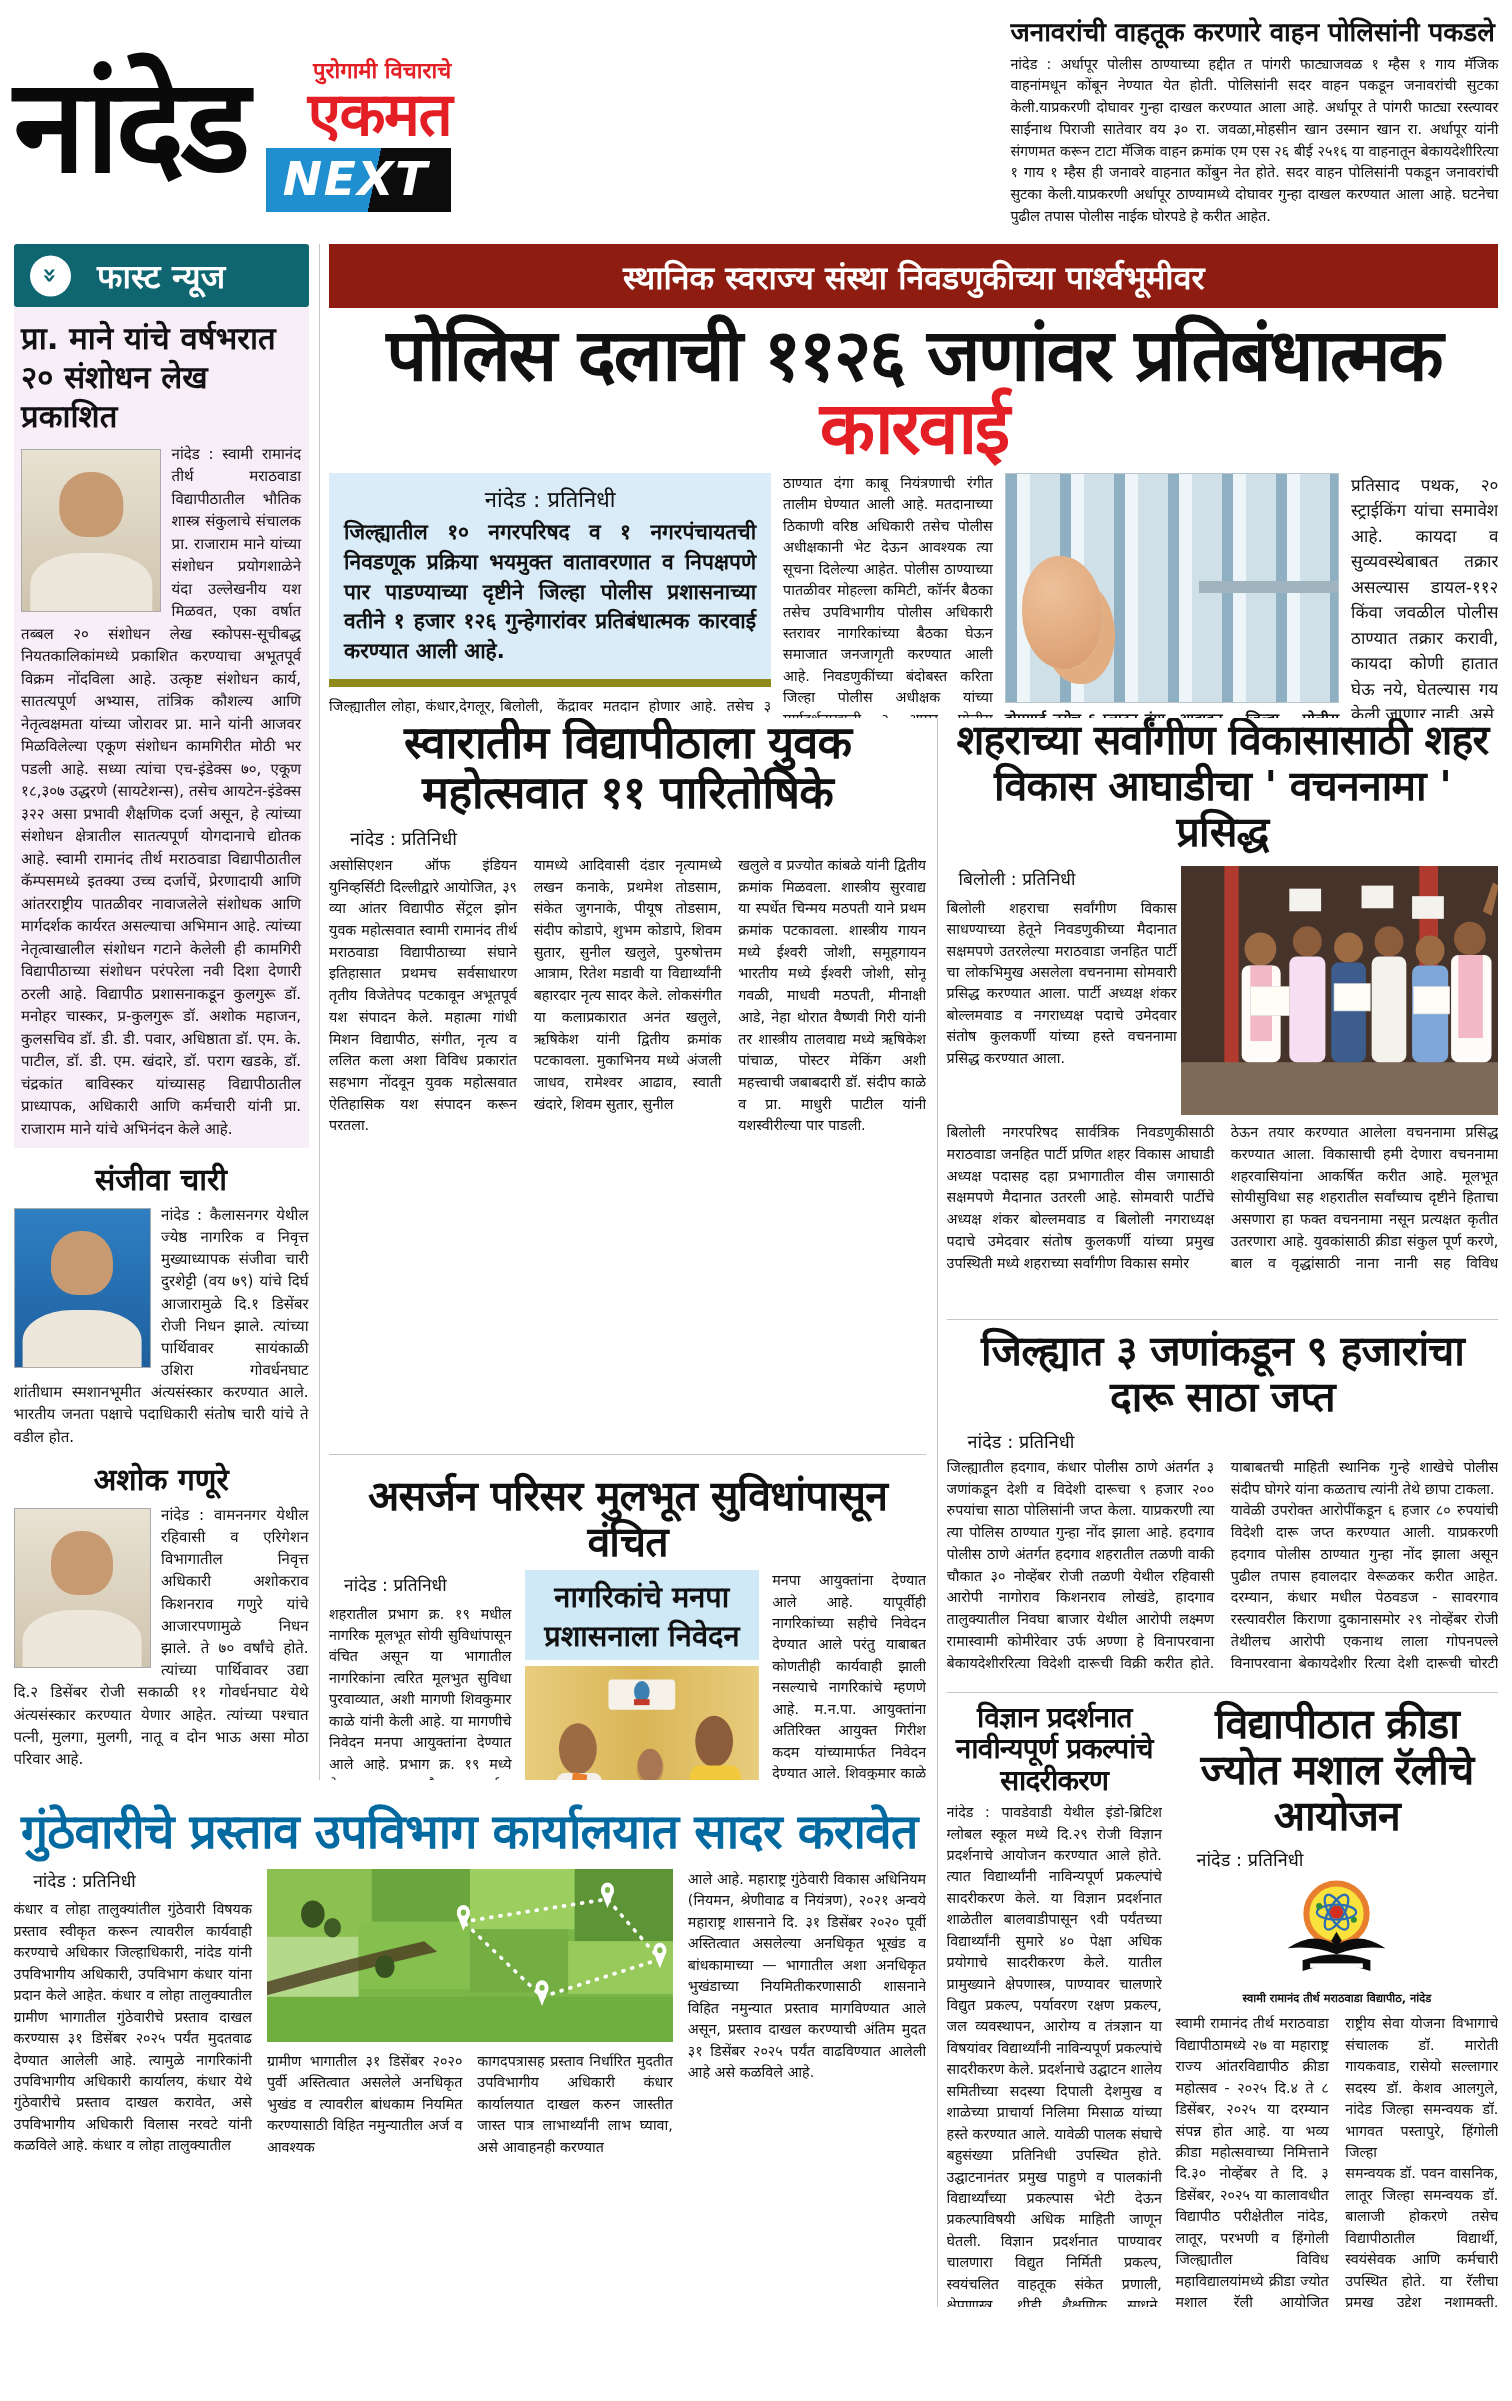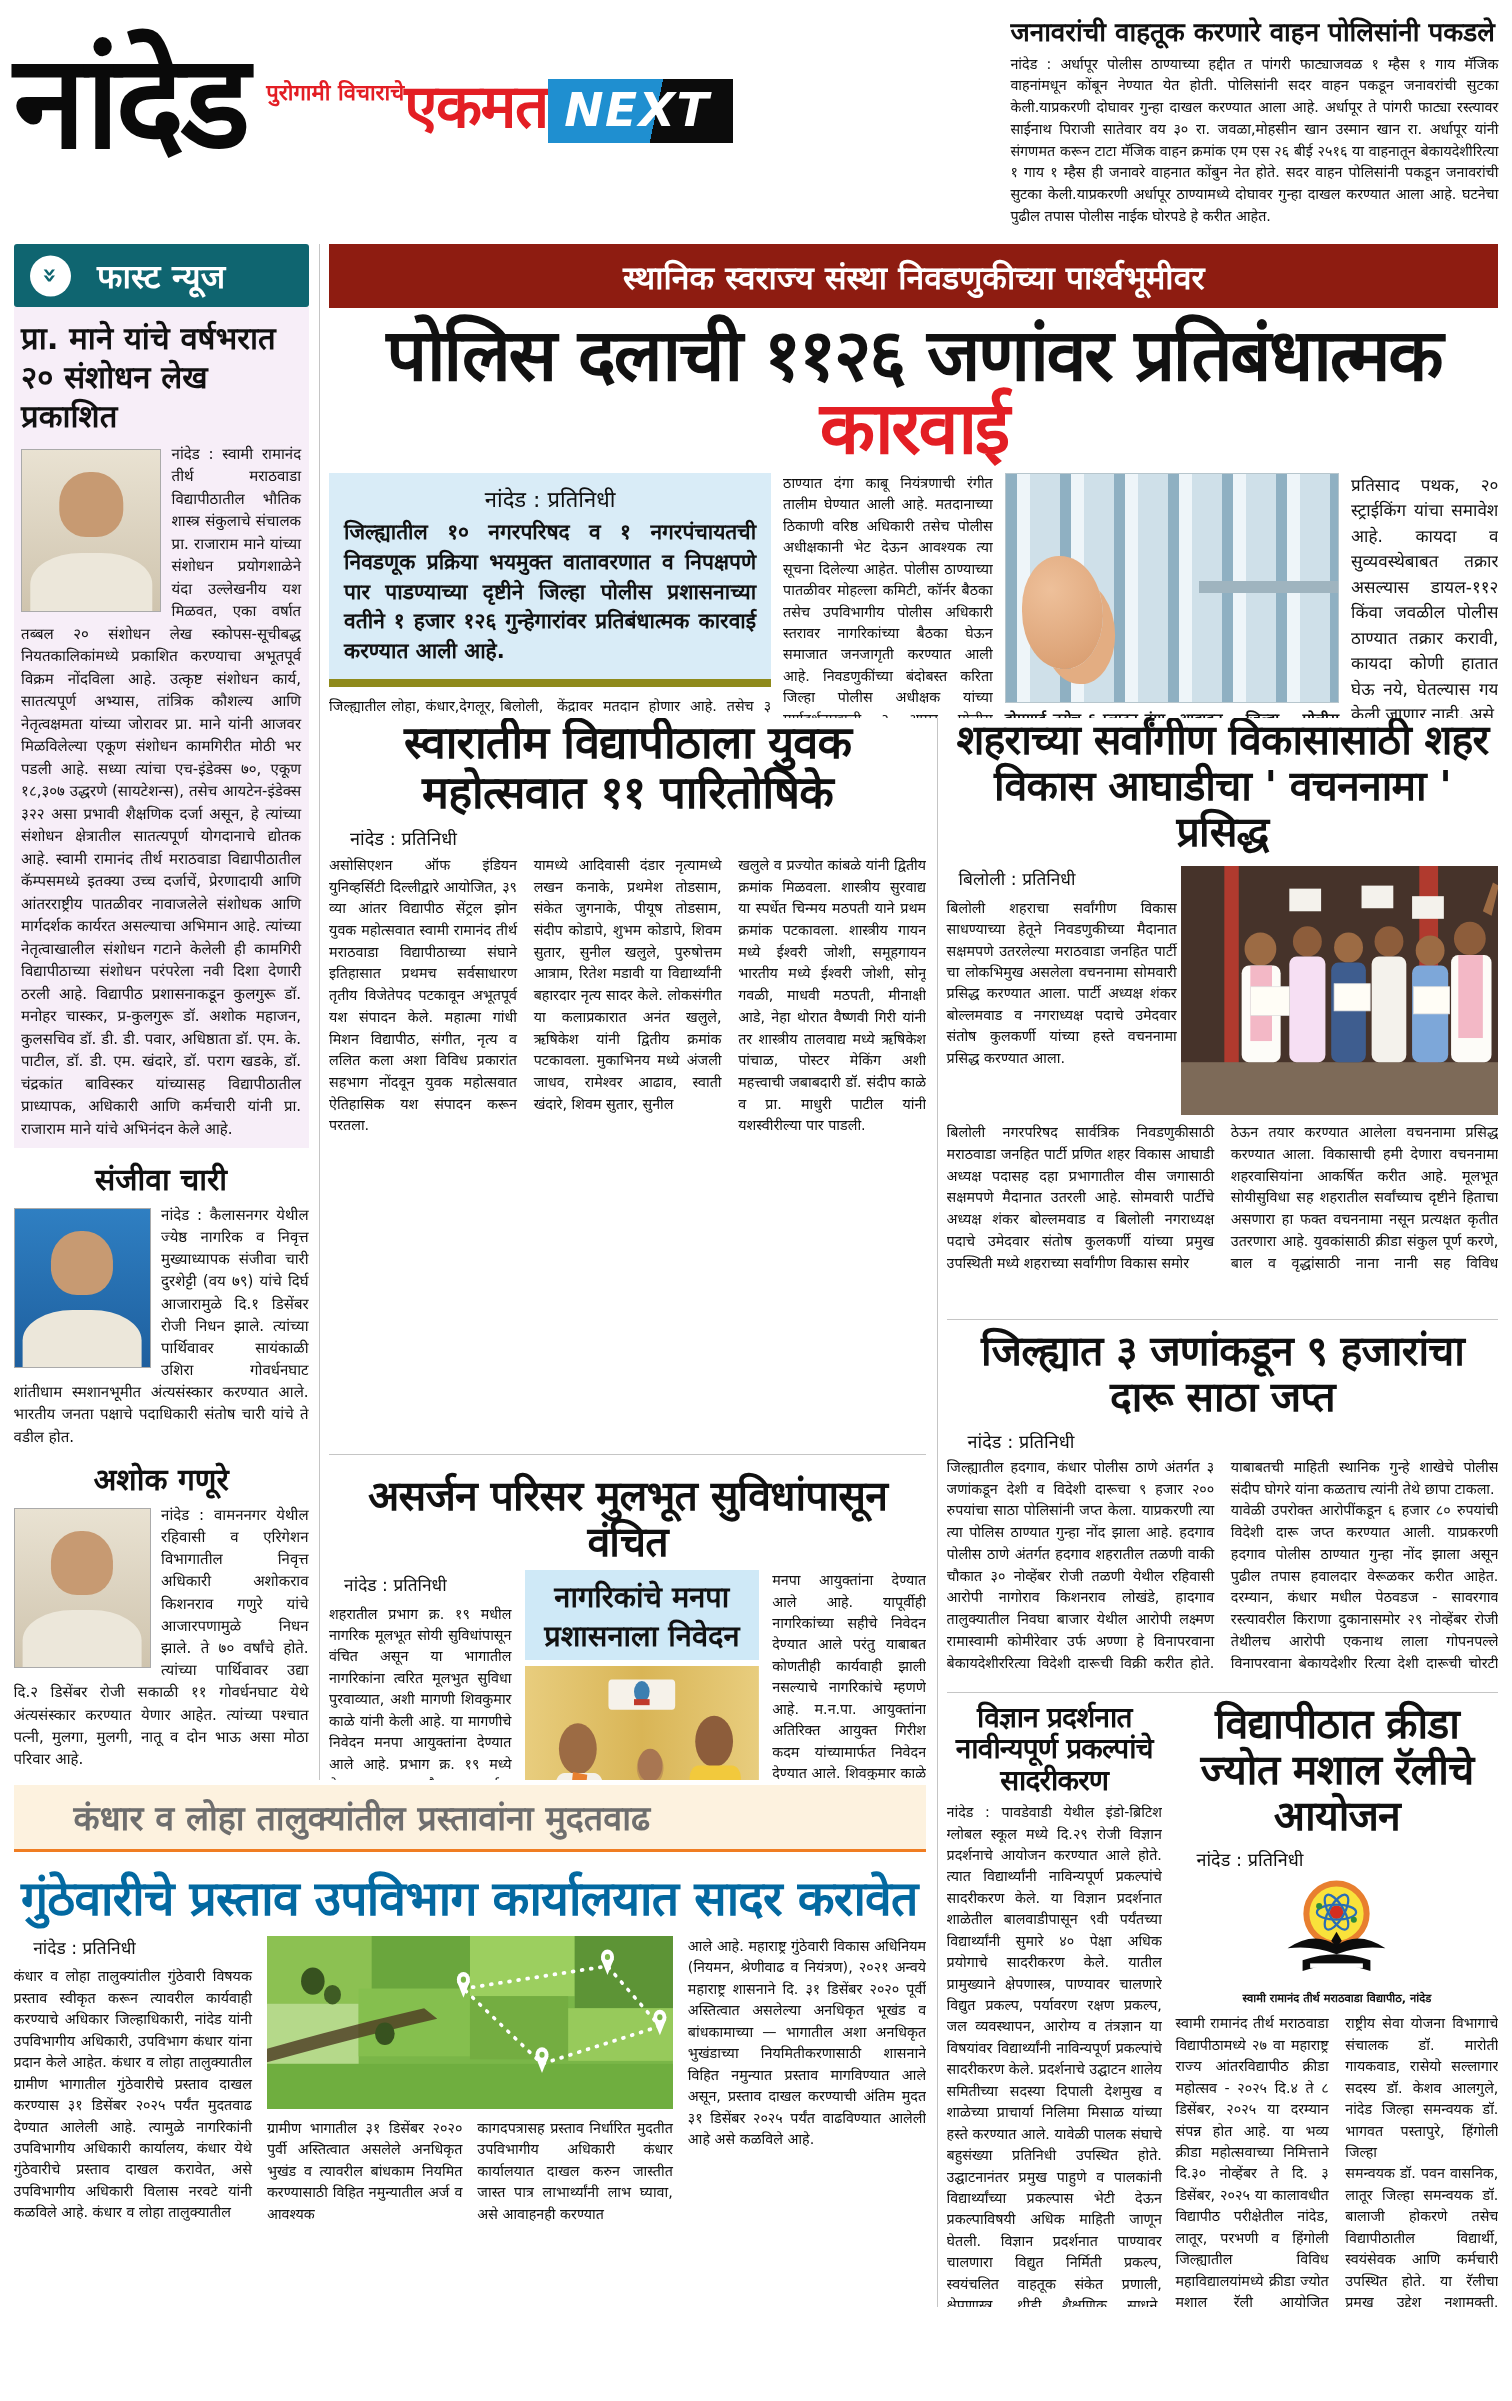--- a/index.html
+++ b/index.html
@@ -8,21 +8,21 @@
     width:1512px; height:2401px; background:#ffffff; margin:0 auto;
     font-family:"DejaVu Sans","Liberation Sans",sans-serif; color:#111;
     padding:10.5px 13.6px; overflow:hidden; position:relative;
   }
   p { text-align:justify; }
 
   
   .masthead { display:flex; align-items:flex-start; height:226px; }
   .mast-left { display:flex; align-items:center; gap:19.6px; padding-top:30px; }
   .mast-title { font-size:130px; font-weight:800; line-height:.95; letter-spacing:-3.8px; color:#0a0a0a; }
-  .brand { display:flex; flex-direction:row; align-items:flex-start; padding-top:13.6px; }
+  .brand { display:flex; flex-direction:column; align-items:flex-end; padding-top:13.6px; }
   .brand-tagline { color:#e31e24; font-weight:800; font-size:22px; }
   .brand-name { color:#e31e24; font-weight:800; font-size:60px; line-height:1.02; letter-spacing:-1.5px; }
   .next-logo { margin-top:3px; background:linear-gradient(102deg,#1f8fd0 58%,#0c0c0c 58%); color:#fff; font-weight:800; font-size:47px; font-style:italic; padding:3px 22.6px 6px 16.6px; letter-spacing:1.5px; }
   .top-brief { margin-left:auto; width:488px; padding-top:6px; }
   .top-brief h3 { font-size:26px; font-weight:800; line-height:1.2; margin-bottom:6px; }
   .top-brief p { font-size:14.3px; line-height:1.52; }
 
   
   .datebar { margin-top:4.5px; height:41px; background:#cdd9e2; border-top:3px solid #b9cdd6; display:flex; align-items:center; position:relative; }
   .datebar-accent { width:9px; height:53px; background:#e31e24; margin:-6px 16.6px 0 0; }
@@ -342,21 +342,20 @@
           </div>
           <div class="cols-2 torch-cols">
             <p>स्वामी रामानंद तीर्थ मराठवाडा विद्यापीठामध्ये २७ वा महाराष्ट्र राज्य आंतरविद्यापीठ क्रीडा महोत्सव - २०२५ दि.४ ते ८ डिसेंबर, २०२५ या दरम्यान संपन्न होत आहे. या भव्य क्रीडा महोत्सवाच्या निमित्ताने दि.३० नोव्हेंबर ते दि. ३ डिसेंबर, २०२५ या कालावधीत विद्यापीठ परीक्षेतील नांदेड, लातूर, परभणी व हिंगोली जिल्ह्यातील विविध महाविद्यालयांमध्ये क्रीडा ज्योत मशाल रॅली आयोजित करण्यात आली आहे. या रॅलीचे उदघाटन विद्यापीठाचे प्र-कुलगुरू डॉ. अशोक महाजन यांच्या हस्ते विद्यापीठ परिसरात करण्यात आले. त्यांनी क्रीडा ज्योत प्रज्वलित करताना विद्यार्थ्यांना क्रीडेद्वारे एकता, शिस्त आणि राष्ट्रीय बांधिलकी जोपासण्याचे आवाहन करत प्रबोधनपर मार्गदर्शन दिले. समारंभास अधिष्ठाता डॉ. एम. के. पाटील, परीक्षा संचालक हुशारसिंग साबळे, क्रीडा संचालक डॉ. भास्कर माने, राष्ट्रीय सेवा योजना विभागाचे संचालक डॉ. मारोती गायकवाड, रासेयो सल्लागार सदस्य डॉ. केशव आलगुले, नांदेड जिल्हा समन्वयक डॉ. भागवत पस्तापुरे, हिंगोली जिल्हा</p>
             <p>समन्वयक डॉ. पवन वासनिक, लातूर जिल्हा समन्वयक डॉ. बालाजी होकरणे तसेच विद्यापीठातील विद्यार्थी, स्वयंसेवक आणि कर्मचारी उपस्थित होते. या रॅलीचा प्रमुख उद्देश नशामुक्ती, एकता, शांतता, स्त्रीशक्ती आणि राष्ट्रप्रेम या मूल्यांचे समाजात संवर्धन करणे हा आहे. क्रीडा ज्योत ही केवळ क्रीडा महोत्सवाची घोषणा नसून सामाजिक बांधिलकीचे प्रतीक आहे, असे डॉ. महाजन यांनी सांगितले. राष्ट्रीय सेवा योजना विभागाचे संचालक डॉ. मारोती गायकवाड यांनी उपस्थित सर्वांना एकता आणि नशामुक्तीची शपथ देत समाजातील तरुणांनी जागरूक राहून आरोग्यदायी, व्यसनमुक्त आणि प्रगतशील राष्ट्रनिर्मितीत सक्रीय योगदान द्यावे, असे आवाहन केले. कार्यक्रमाचे सूत्रसंचालन डॉ. केशव आलगुले यांनी, तर डॉ. भागवत पस्तापुरे यांनी उपस्थित मान्यवरांचे आभार मानत रॅलीचे महत्त्व स्पष्ट केले. ही रॅली पुढील चार दिवस विद्यापीठ क्षेत्रातील नांदेड, लातूर, परभणी व हिंगोली या चारही जिल्ह्यात विविध शैक्षणिक संस्थांमध्ये फिरणार असून, प्रत्येक ठिकाणी क्रीडा भावना आणि सामाजिक संदेश जागवणार आहे.</p>
           </div>
         </article>
       </div>
     </section>
 
     <section class="botz">
-      <div class="gun-kicker">कंधार व लोहा तालुक्यांतील प्रस्तावांना मुदतवाढ</div>
       <h2 class="gun-headline">गुंठेवारीचे प्रस्ताव उपविभाग कार्यालयात सादर करावेत</h2>
       <div class="gun-body">
         <div class="gun-colA">
           <div class="byline" style="font-size:17.3px;margin:0 0 4.5px 19.6px;">नांदेड : प्रतिनिधी</div>
           <p>कंधार व लोहा तालुक्यांतील गुंठेवारी विषयक प्रस्ताव स्वीकृत करून त्यावरील कार्यवाही करण्याचे अधिकार जिल्हाधिकारी, नांदेड यांनी उपविभागीय अधिकारी, उपविभाग कंधार यांना प्रदान केले आहेत. कंधार व लोहा तालुक्यातील ग्रामीण भागातील गुंठेवारीचे प्रस्ताव दाखल करण्यास ३१ डिसेंबर २०२५ पर्यंत मुदतवाढ देण्यात आलेली आहे. त्यामुळे नागरिकांनी उपविभागीय अधिकारी कार्यालय, कंधार येथे गुंठेवारीचे प्रस्ताव दाखल करावेत, असे उपविभागीय अधिकारी विलास नरवटे यांनी कळविले आहे. कंधार व लोहा तालुक्यातील</p>
         </div>
         <div class="gun-mid">
           <svg class="field-photo" viewBox="0 0 620 230" preserveAspectRatio="none">
             <rect width="620" height="230" fill="#7ab648"></rect>
             <rect x="0" y="0" width="160" height="90" fill="#8cc152"></rect>

